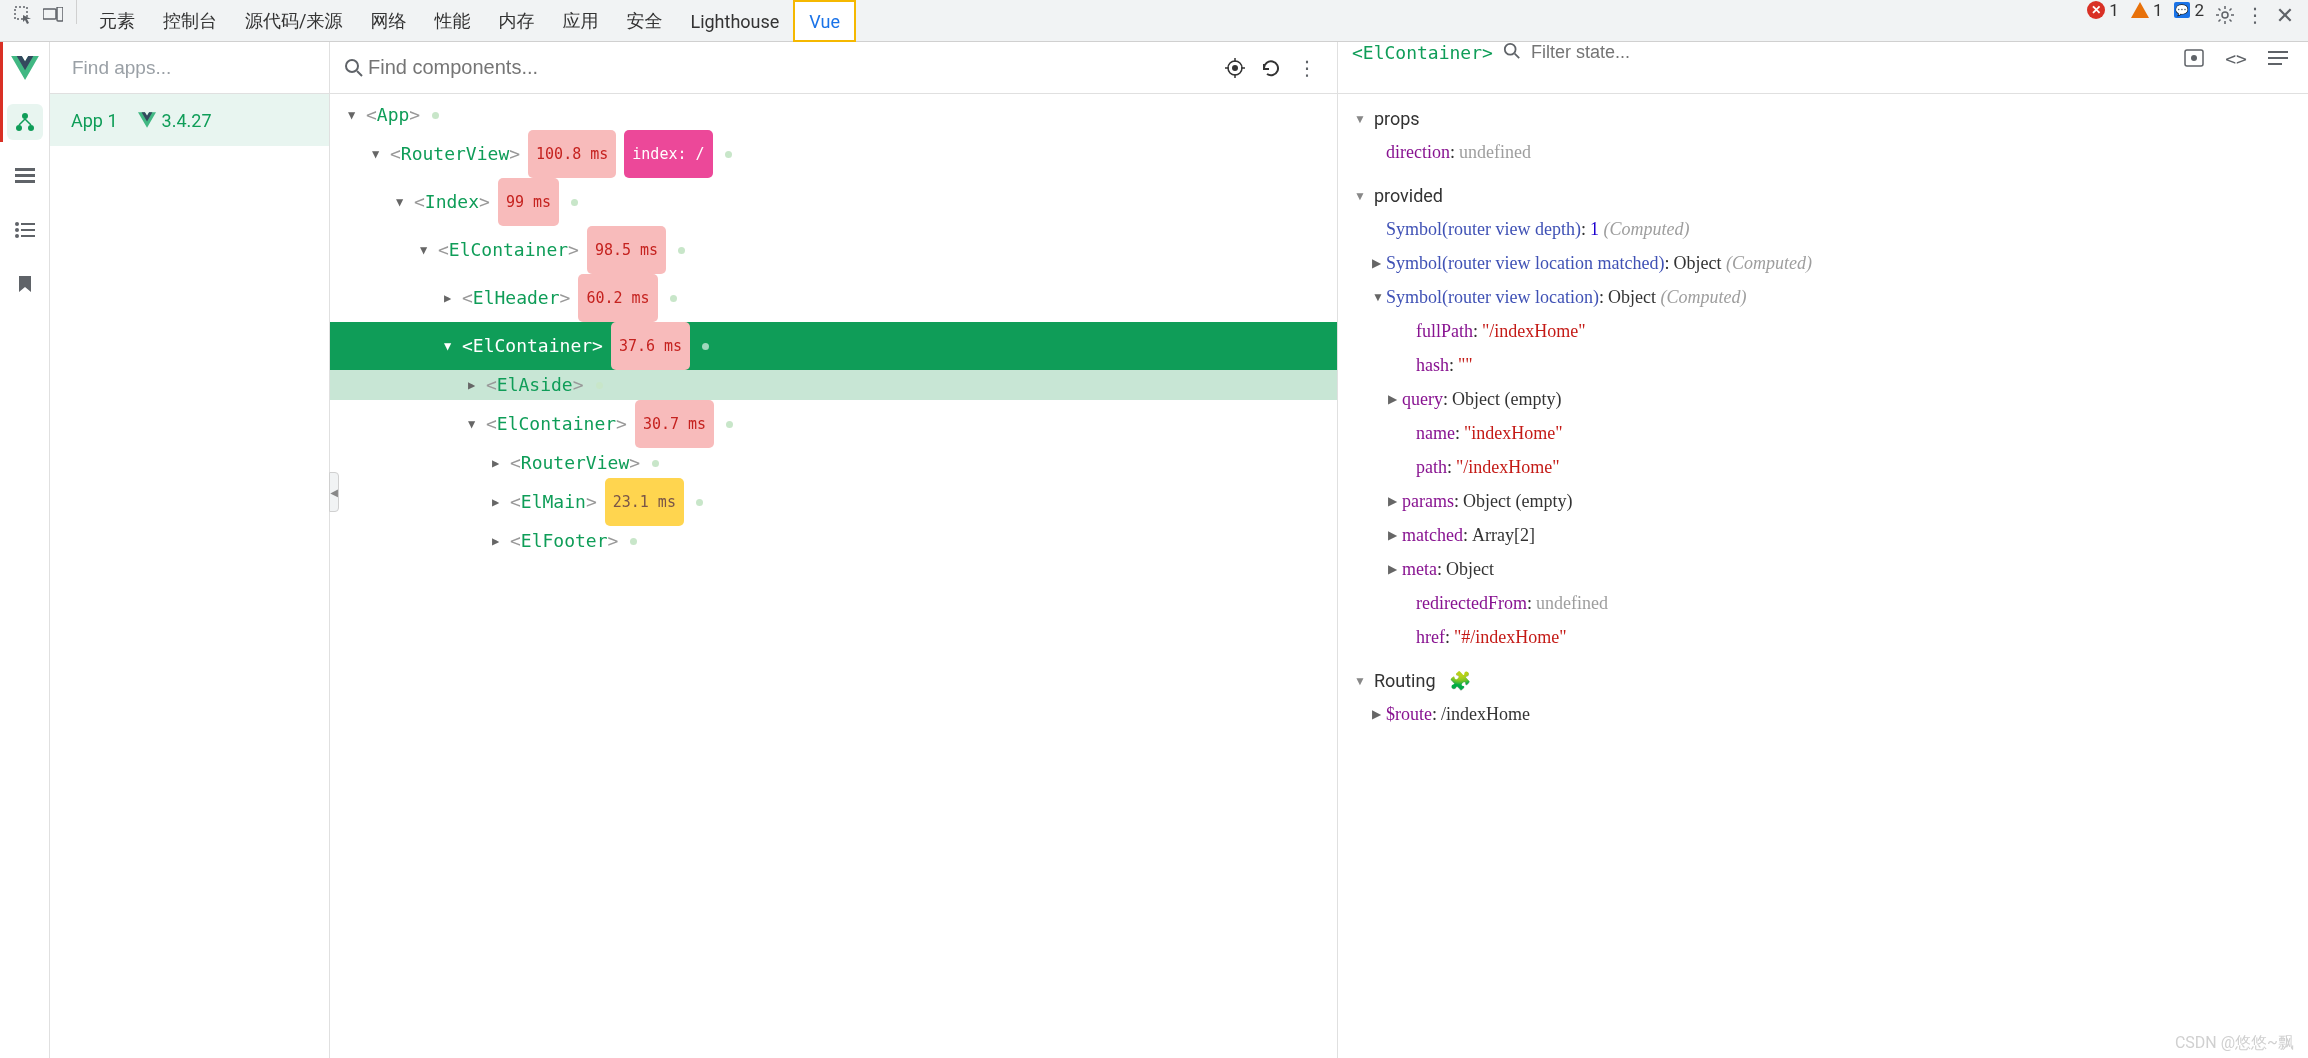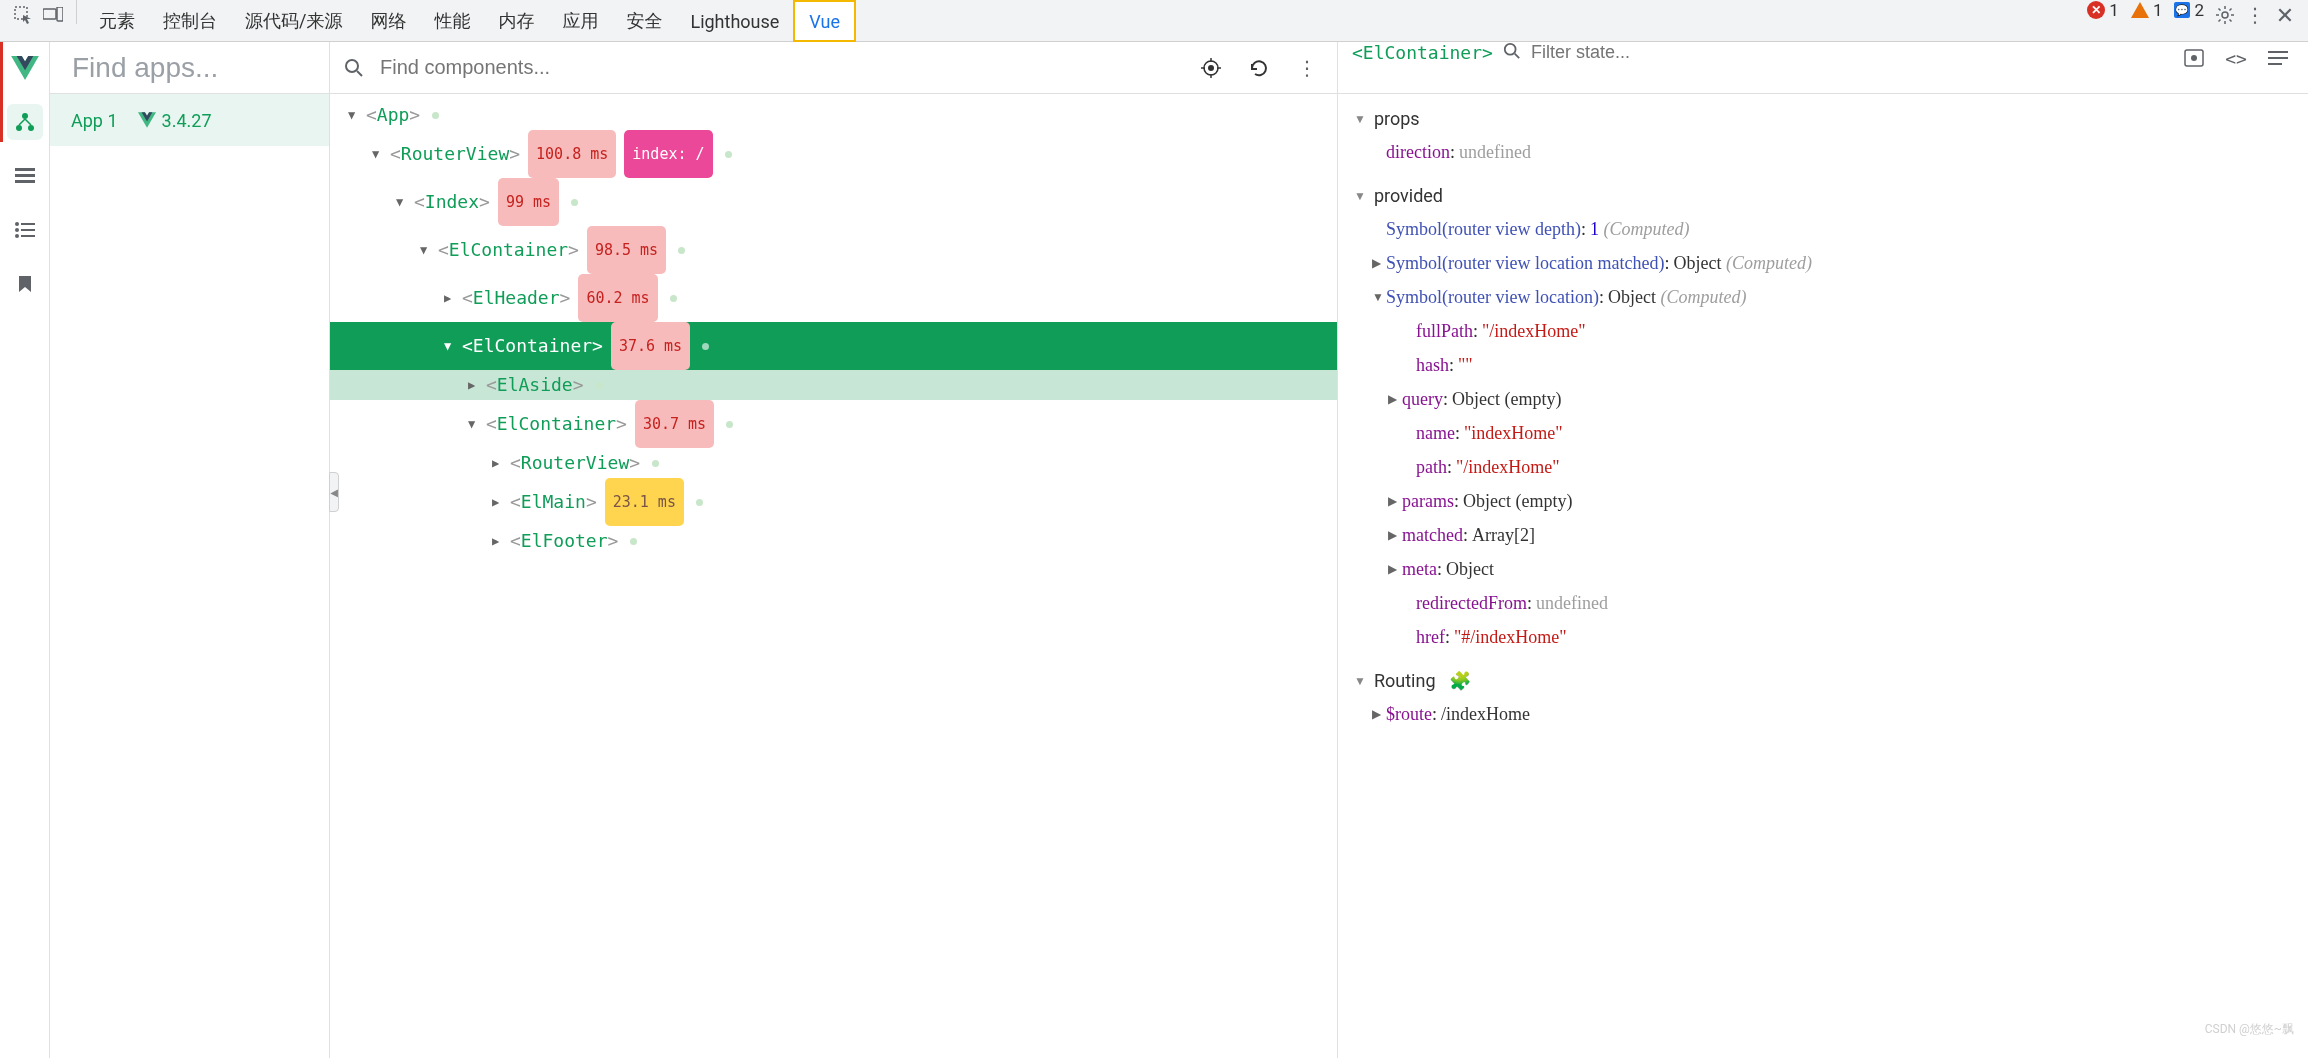--- a/index.html
+++ b/index.html
@@ -17,28 +17,28 @@
 
 .main-area { display: flex; height: calc(100% - 42px); }
 .left-rail { width: 50px; background: #fff; border-right: 1px solid #e0e0e0; display: flex; flex-direction: column; align-items: center; padding-top: 8px; gap: 18px; position: relative; }
 .left-rail::before { content: ''; position: absolute; left: 0; top: 0; width: 3px; height: 100px; background: #d93025; }
 .left-rail .rail-item { width: 36px; height: 36px; display: flex; align-items: center; justify-content: center; border-radius: 6px; cursor: pointer; }
 .left-rail .rail-item.active { background: #e8f5f0; }
 .vue-logo { width: 28px; height: 24px; }
 
 .apps-col { width: 280px; border-right: 1px solid #e0e0e0; display: flex; flex-direction: column; }
 .search-row { height: 52px; display: flex; align-items: center; padding: 0 12px; gap: 10px; border-bottom: 1px solid #e0e0e0; }
-.search-row input { border: none; outline: none; font-size: 28px; flex: 1; color: #333; background: transparent; }
+.search-row input { border: none; outline: none; font-size: 19px; flex: 1; color: #333; background: transparent; }
 .search-row input::placeholder { color: #9aa0a6; }
 .app-row { height: 52px; display: flex; align-items: center; padding: 0 18px; gap: 20px; background: #e8f5f0; color: #0f9d58; font-size: 18px; border-left: 3px solid transparent; }
 .vue-small { width: 18px; height: 16px; }
 .app-row .ver { display: flex; align-items: center; gap: 6px; }
 
 .components-col { flex: 1; border-right: 1px solid #e0e0e0; display: flex; flex-direction: column; position: relative; }
-.comp-search { height: 52px; display: flex; align-items: center; padding: 0 14px; gap: 16px; border-bottom: 1px solid #e0e0e0; }
+.comp-search { height: 52px; display: flex; align-items: center; padding: 0 14px; gap: 4px; border-bottom: 1px solid #e0e0e0; }
 .comp-search input { border: none; outline: none; font-size: 20px; flex: 1; background: transparent; }
 .comp-search .icon-btn { width: 32px; height: 32px; display: flex; align-items: center; justify-content: center; color: #5f6368; cursor: pointer; }
 .comp-tree { padding: 6px 0; font-family: Menlo, Consolas, monospace; font-size: 18px; line-height: 30px; overflow: auto; flex: 1; }
 .comp-tree .node { display: flex; align-items: center; white-space: nowrap; padding-right: 12px; }
 .comp-tree .arrow { width: 14px; display: inline-block; color: #666; font-size: 12px; margin-right: 4px; }
 .comp-tree .tag { color: #0f9d58; }
 .comp-tree .angle { color: #999; }
 .comp-tree .badge { display: inline-block; padding: 9px 8px; border-radius: 5px; font-size: 15px; margin-left: 8px; font-family: Menlo, Consolas, monospace; }
 .badge-red { background: #f8bbbb; color: #c5221f; }
 .badge-pink { background: #ec4899; color: #fff; }
@@ -64,21 +64,21 @@
 .sym { color: #3f51b5; }
 .colon { color: #333; margin: 0 4px 0 0; }
 .val-undef { color: #9e9e9e; }
 .val-str { color: #c41a16; }
 .val-obj { color: #333; }
 .val-num { color: #1c00cf; }
 .computed { color: #9e9e9e; font-style: italic; }
 .puzzle { color: #bdbdbd; margin-left: 6px; }
 
 svg { display: block; }
-.watermark { position: absolute; right: 14px; bottom: 20px; color: #d0d0d0; font-size: 12px; }
+.watermark { position: absolute; right: 14px; bottom: 4px; color: #d0d0d0; font-size: 16px; }
 </style>
 </head>
 <body>
 
 <div class="devtools-tabs">
   <div class="icon-btn">
     <svg width="18" height="18" viewBox="0 0 18 18">
         <rect x="1" y="1" width="12" height="12" fill="none" stroke="#5f6368" stroke-width="1.5" stroke-dasharray="2 2"></rect>
         <path d="M9 9 L17 13 L13 13 L15 17 L13 18 L11 14 L9 16 Z" fill="#5f6368"></path>
       </svg>

